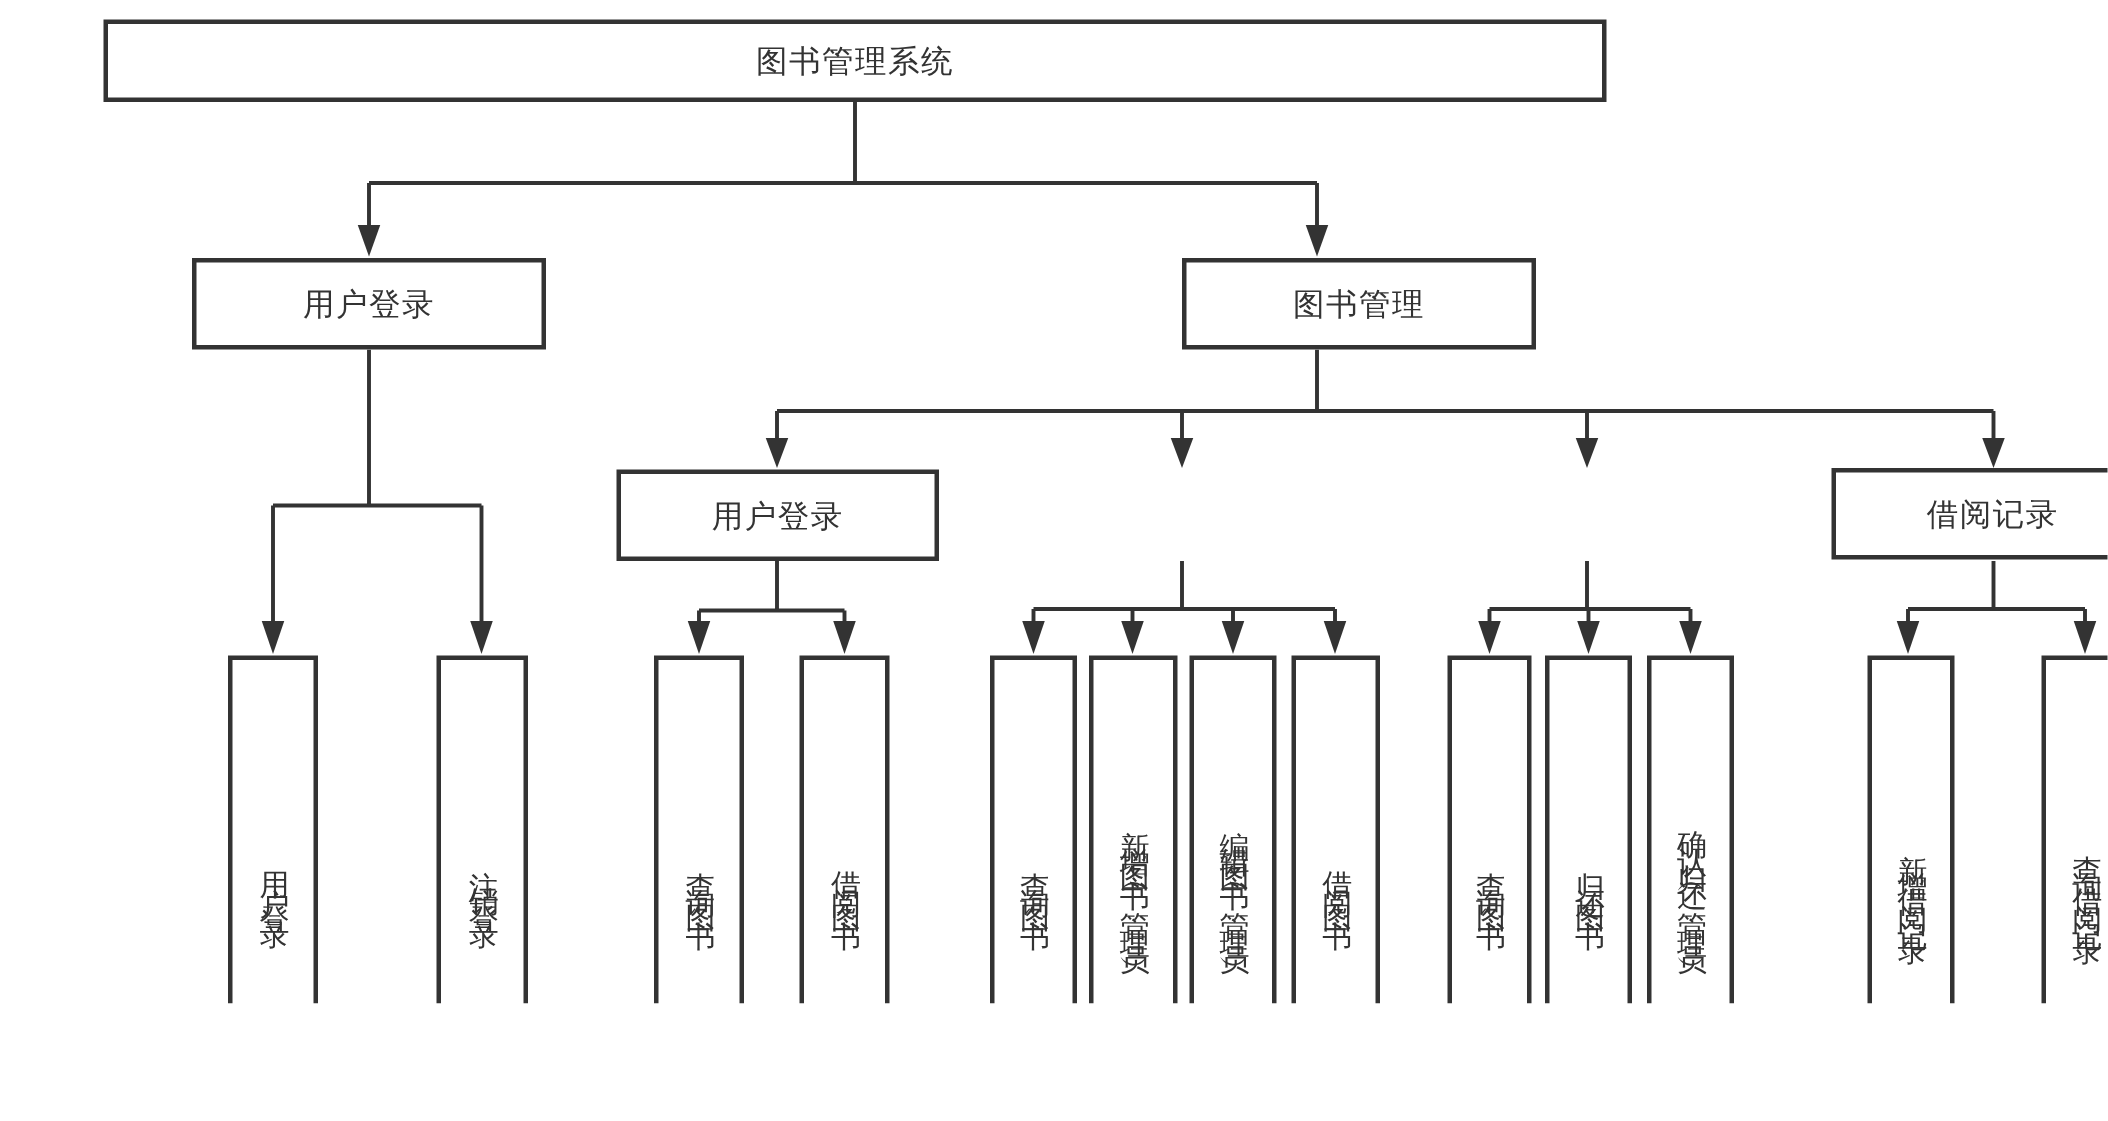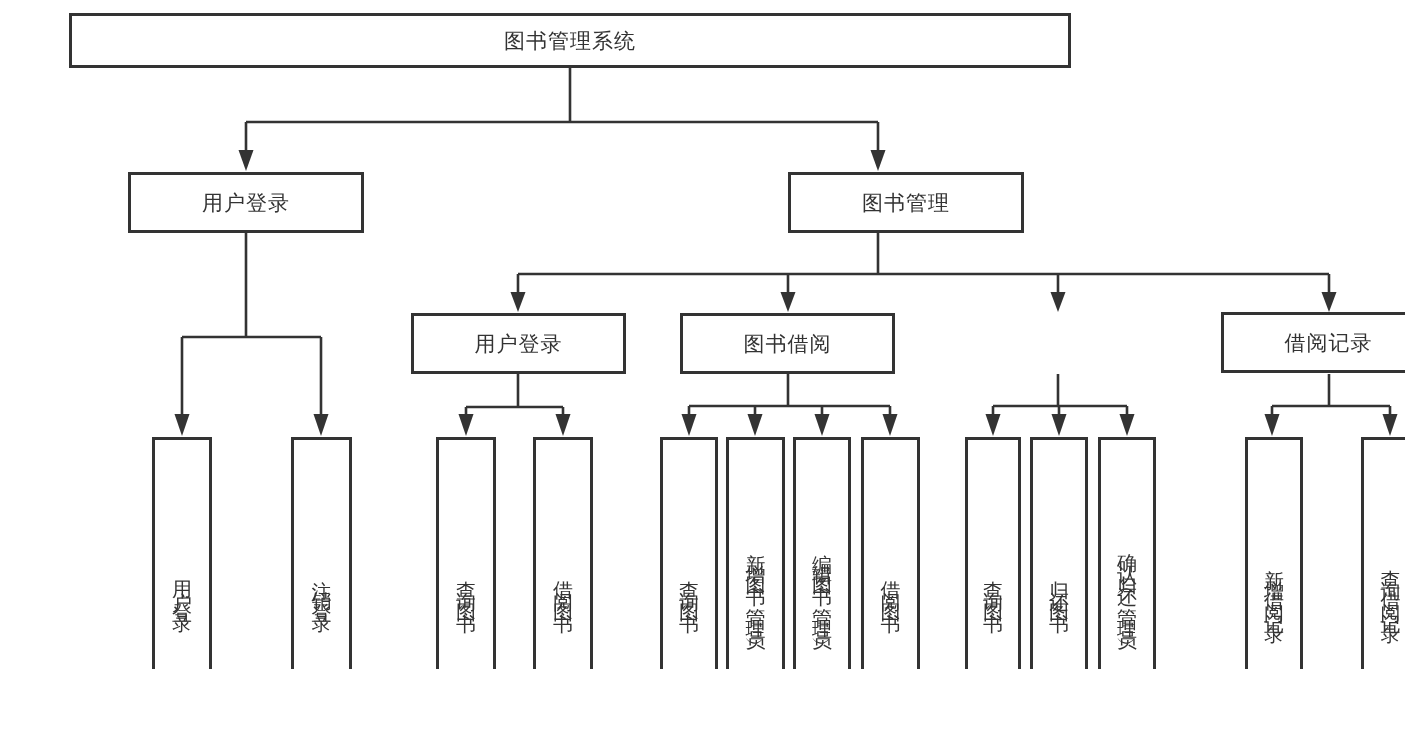--- a/index.html
+++ b/index.html
@@ -101,23 +101,20 @@
   <div class="node h" style="left:80px;top:172px;width:236px;height:61px">
     <span>用户登录</span>
   </div>
   <div class="node h" style="left:740px;top:172px;width:236px;height:61px">
     <span>图书管理</span>
   </div>
 
   <div class="node h" style="left:363px;top:313px;width:215px;height:61px">
     <span>用户登录</span>
   </div>
-  <div class="node h" style="left:632px;top:313px;width:215px;height:61px">
-    <span>图书借阅</span>
-  </div>
   <div class="node h" style="left:1173px;top:312px;width:215px;height:61px">
     <span>借阅记录</span>
   </div>
 
   <div class="node v" style="left:104px;top:437px;width:60px;height:300px">
     <span>用户登录</span>
   </div>
   <div class="node v" style="left:243px;top:437px;width:61px;height:300px">
     <span>注销登录</span>
   </div>

